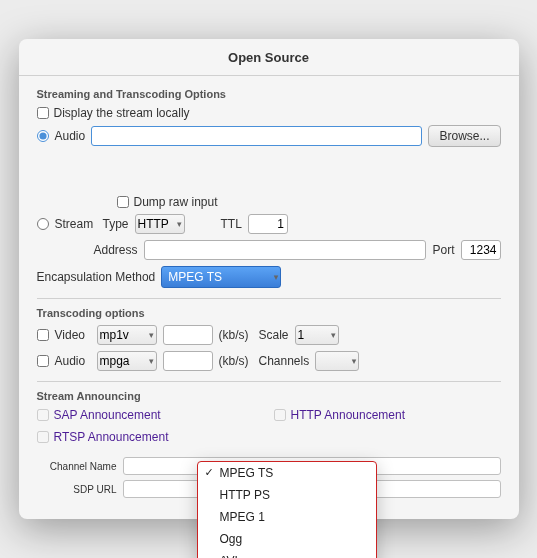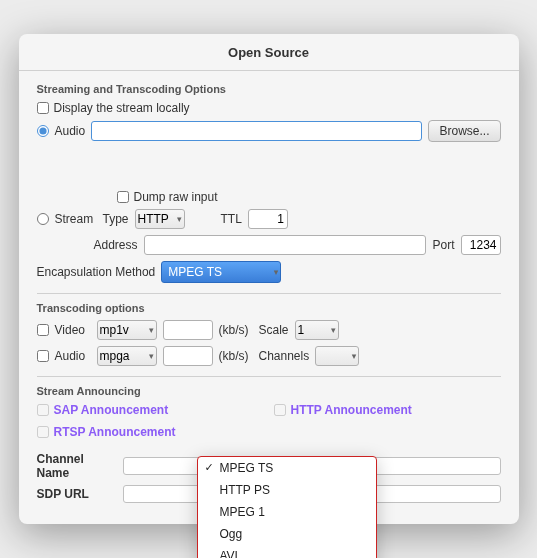--- a/index.html
+++ b/index.html
@@ -183,23 +183,23 @@
       margin-bottom: 8px;
     }
     .field-row {
       display: flex;
       align-items: center;
       gap: 6px;
       margin-bottom: 5px;
     }
     .field-label {
       width: 80px;
-      font-size: 12px;
+      font-size: 10px;
       color: #333;
-      font-weight: bold;
+      text-align: right;
     }
     .field-input {
       flex: 1;
       height: 18px;
       border: 1px solid #c0c0c0;
       border-radius: 3px;
       background: white;
       font-size: 12px;
       padding: 0 4px;
     }
@@ -208,21 +208,21 @@
       border: 1px solid #2a6abf;
       border-radius: 5px;
       color: white;
       font-size: 13px;
       font-weight: 600;
       padding: 5px 22px;
       cursor: pointer;
       float: right;
       margin-right: 18px;
     }
-    .disabled-label { color: #8b5cf6; font-weight: bold; }
+    .disabled-label { color: #4c1d95; }
   </style>
 </head>
 <body>
 
 <div class="dialog">
   <div class="dialog-title">Open Source</div>
 
   <div class="section">
     <div class="section-title">Streaming and Transcoding Options</div>
 

